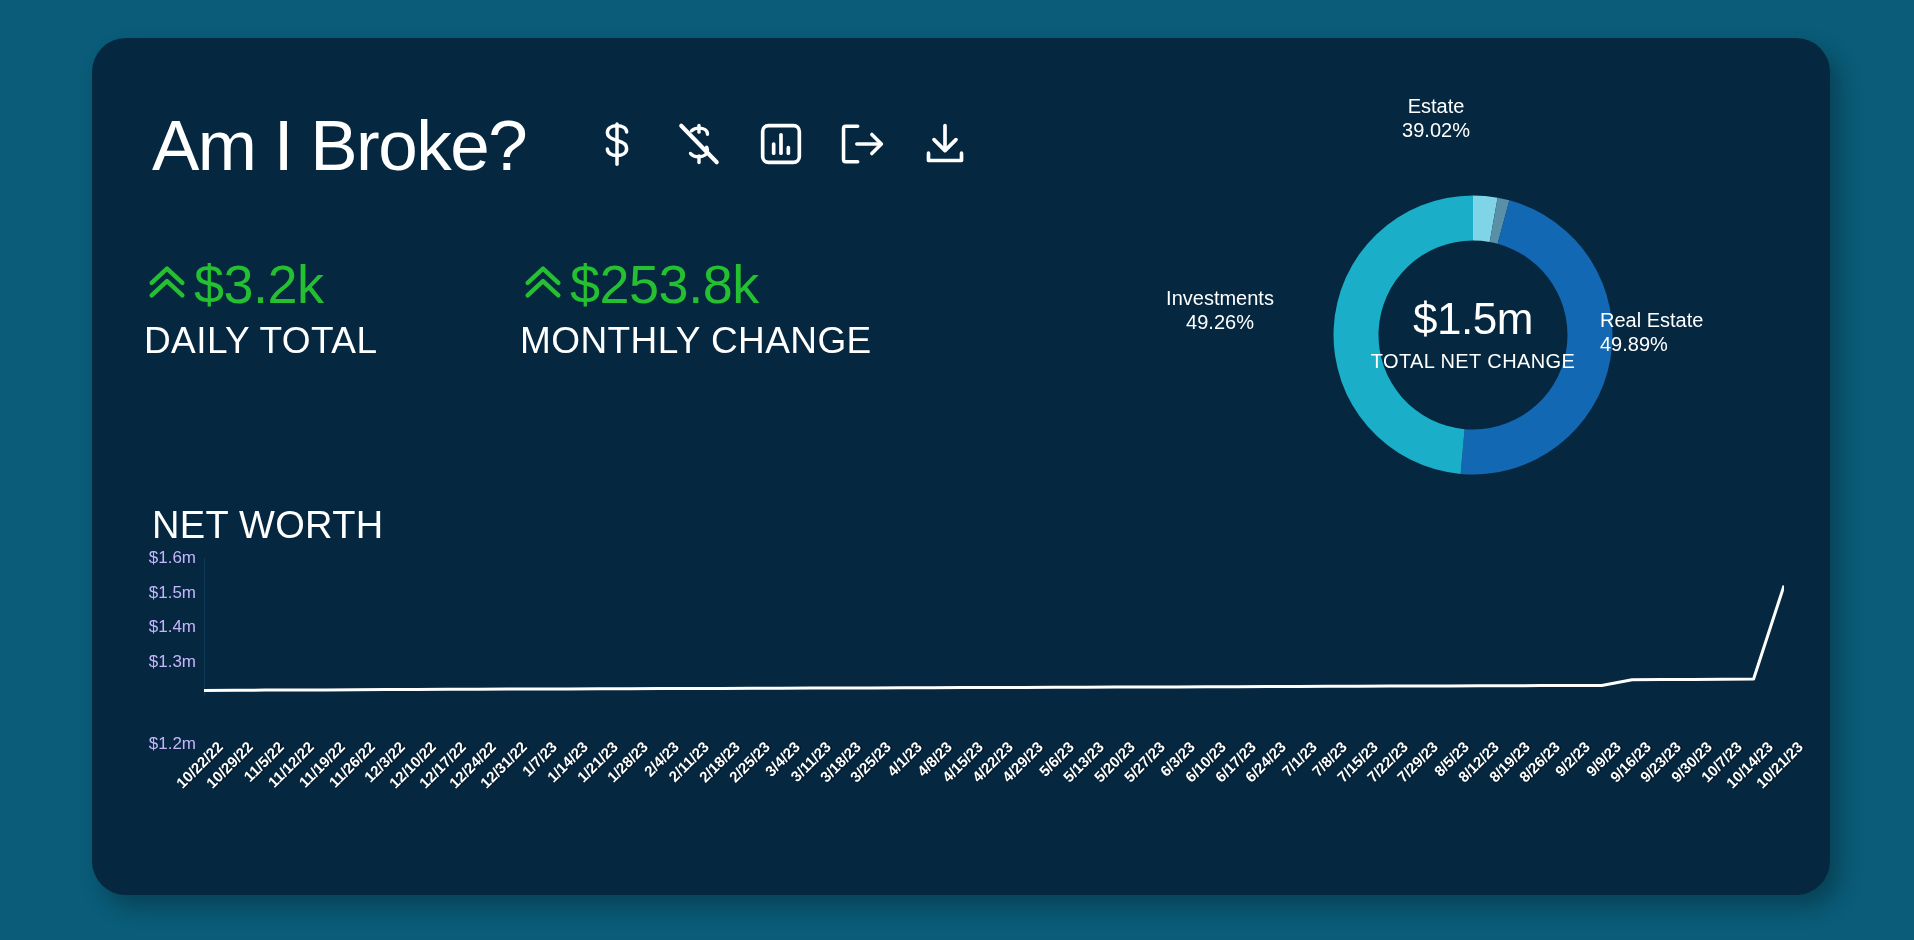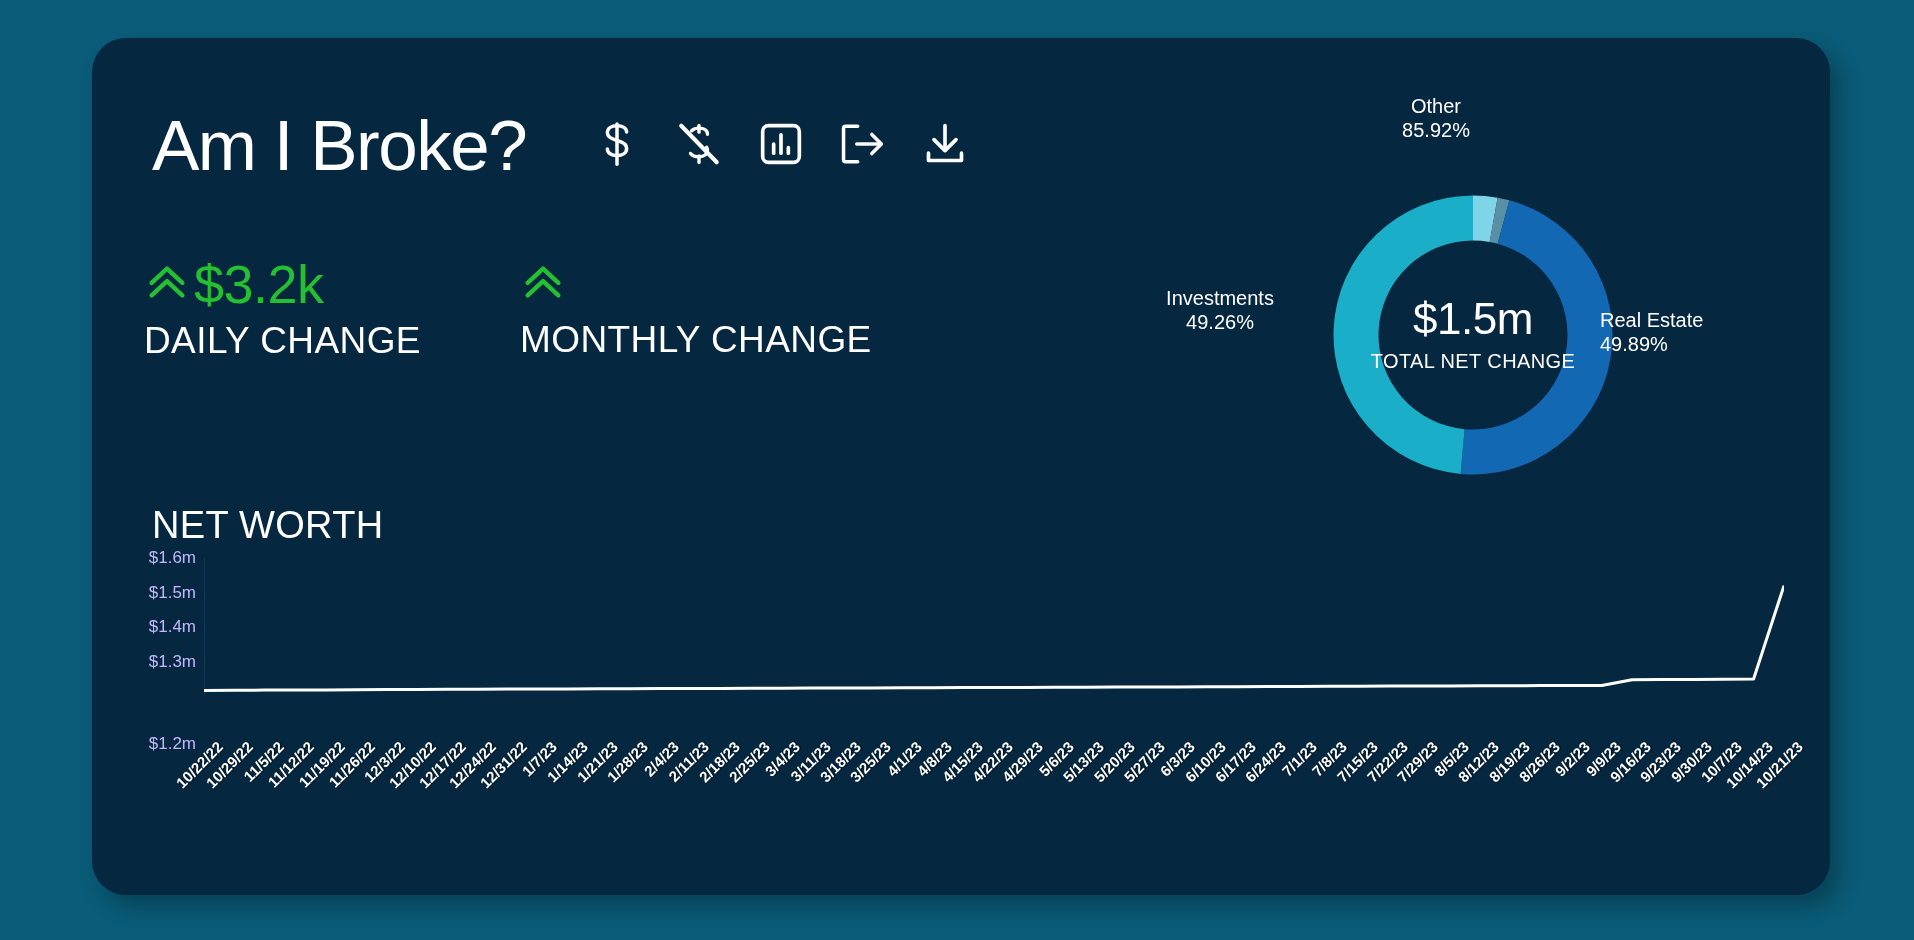--- a/index.html
+++ b/index.html
@@ -253,52 +253,53 @@
     <div class="stat" id="stat-daily">
       <div class="stat-value-row">
         <span class="stat-arrow">
           <svg width="46" height="52" viewBox="0 0 24 26" fill="none" stroke="#24c031" stroke-width="2.3" stroke-linecap="round" stroke-linejoin="round">
             <polyline points="4,13.5 12,6 20,13.5"></polyline>
             <polyline points="4,20 12,12.5 20,20"></polyline>
           </svg>
         </span>
         <span class="stat-value" style="color:#24c031;">$3.2k</span>
       </div>
-      <div class="stat-label">DAILY CHANGE</div>
+      <div class="stat-label">DAILY TOTAL</div>
     </div>
 
     <div class="stat" id="stat-monthly">
       <div class="stat-value-row">
         <span class="stat-arrow">
           <svg width="46" height="52" viewBox="0 0 24 26" fill="none" stroke="#24c031" stroke-width="2.3" stroke-linecap="round" stroke-linejoin="round">
             <polyline points="4,13.5 12,6 20,13.5"></polyline>
             <polyline points="4,20 12,12.5 20,20"></polyline>
           </svg>
         </span>
+        <span class="stat-value" style="color:#24c031;">$253.8k</span>
       </div>
       <div class="stat-label">MONTHLY CHANGE</div>
     </div>
 
     <div id="donut-wrap">
 
       <svg id="donut-svg" width="290" height="290" viewBox="0 0 290 290">
           <path d="M 145 5.5 A 139.5 139.5 0 0 1 169.59511700262902 7.685287679626299 L 161.66120829210354 51.98035617006943 A 94.5 94.5 0 0 0 145 50.5 Z" fill="#7fd4e8"></path>
           <path d="M 169.59511700262902 7.685287679626299 A 139.5 139.5 0 0 1 181.4009098291881 10.332915069764283 L 169.65868085203064 53.77391020855001 A 94.5 94.5 0 0 0 161.66120829210354 51.98035617006943 Z" fill="#5a8fa8"></path>
           <path d="M 181.4009098291881 10.332915069764283 A 139.5 139.5 0 0 1 132.61094177098101 283.9487719852103 L 136.60741216743875 239.12658747385217 A 94.5 94.5 0 0 0 169.65868085203064 53.77391020855001 Z" fill="#1268b3"></path>
           <path d="M 132.61094177098101 283.9487719852103 A 139.5 139.5 0 0 1 145.00000000000009 5.5 L 145.00000000000006 50.5 A 94.5 94.5 0 0 0 136.60741216743875 239.12658747385217 Z" fill="#1aaec8"></path>
         </svg>
 
       <div class="donut-center">
         <div id="donut-total">$1.5m</div>
         <div id="donut-total-label">TOTAL NET CHANGE</div>
       </div>
 
       <div class="donut-label" id="label-other">
-        <span>Other</span>
-        <span class="pct">85.92%</span>
+        <span>Estate</span>
+        <span class="pct">39.02%</span>
       </div>
 
       <div class="donut-label" id="label-investments">
         <span>Investments</span>
         <span class="pct">49.26%</span>
       </div>
 
       <div class="donut-label" id="label-realestate">
         <span>Real Estate</span>
         <span class="pct">49.89%</span>

